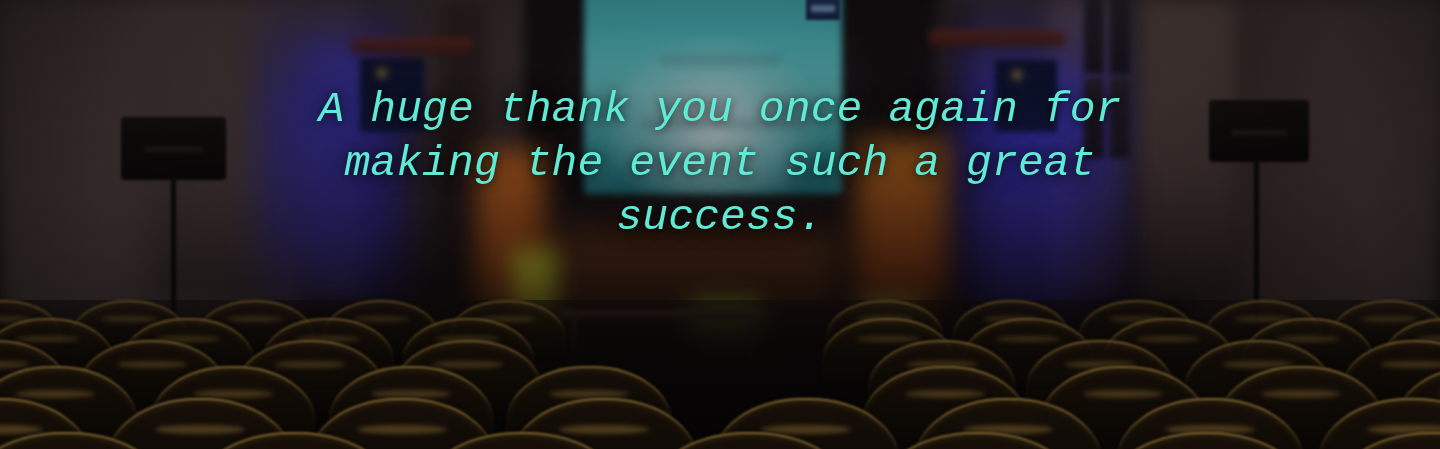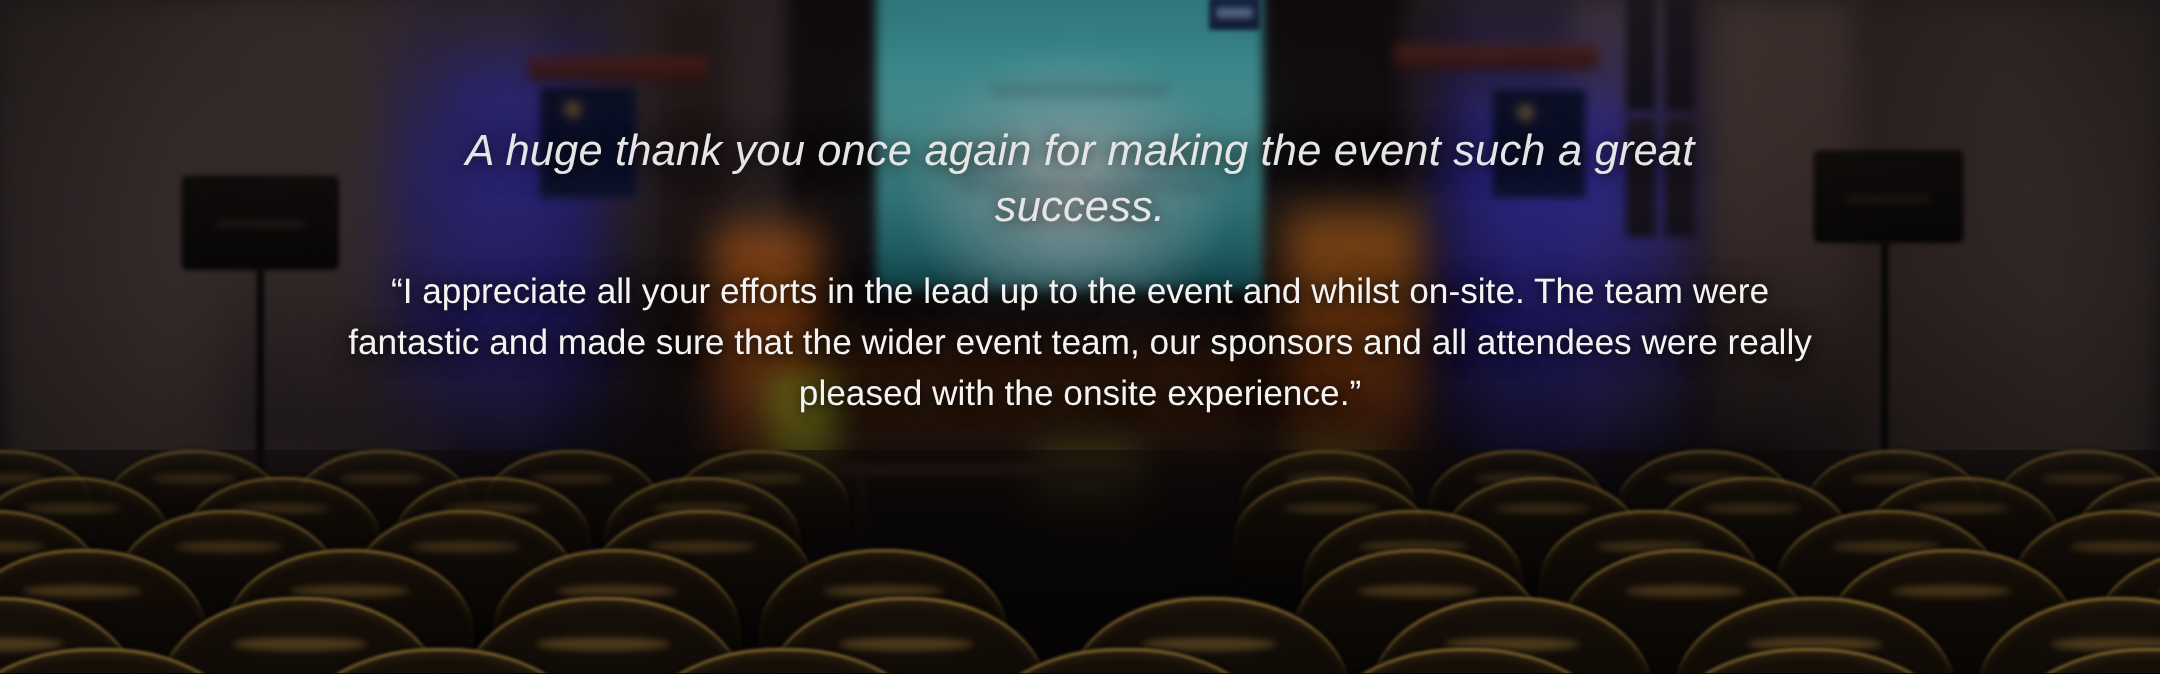--- a/index.html
+++ b/index.html
@@ -269,26 +269,26 @@
   .content {
     position:absolute; inset:0;
     display:flex; flex-direction:column;
     align-items:center;
     padding-top:83px;
     text-align:center;
     z-index:5;
   }
 
   .headline {
-    font-family:Liberation Sans, sans-serif;
+    font-family:Liberation Mono, monospace;
     font-style:italic;
     font-weight:400;
-    font-size:29px;
+    font-size:43px;
     line-height:1.26;
-    color:#e5e5e5;
+    color:#5eead4;
     letter-spacing:.1px;
     max-width:940px;
     text-shadow:0 1px 10px rgba(0,0,0,.65), 0 0 26px rgba(0,0,0,.45);
   }
 
   .quote {
     margin-top:22px;
     font-family:"Liberation Sans", sans-serif;
     font-weight:400;
     font-size:23.5px;
@@ -423,16 +423,15 @@
         <div class="seat" style="left: 1100px; top: 432px; width: 212px; height: 116px; opacity: 1; z-index: 15;"></div>
         <div class="seat" style="left: 1328px; top: 432px; width: 212px; height: 116px; opacity: 1; z-index: 15;"></div>
       </div>
 
     <div class="vignette"></div>
     <div class="scrim"></div>
   </div>
 
   <div class="content">
     <div class="headline">A huge thank you once again for making the event such a great success.</div>
-    <div class="quote">“I appreciate all your efforts in the lead up to the event and whilst on-site. The team were fantastic and made sure that the wider event team, our sponsors and all attendees were really pleased with the onsite experience.”</div>
   </div>
 
 </div>
 
 </body></html>

